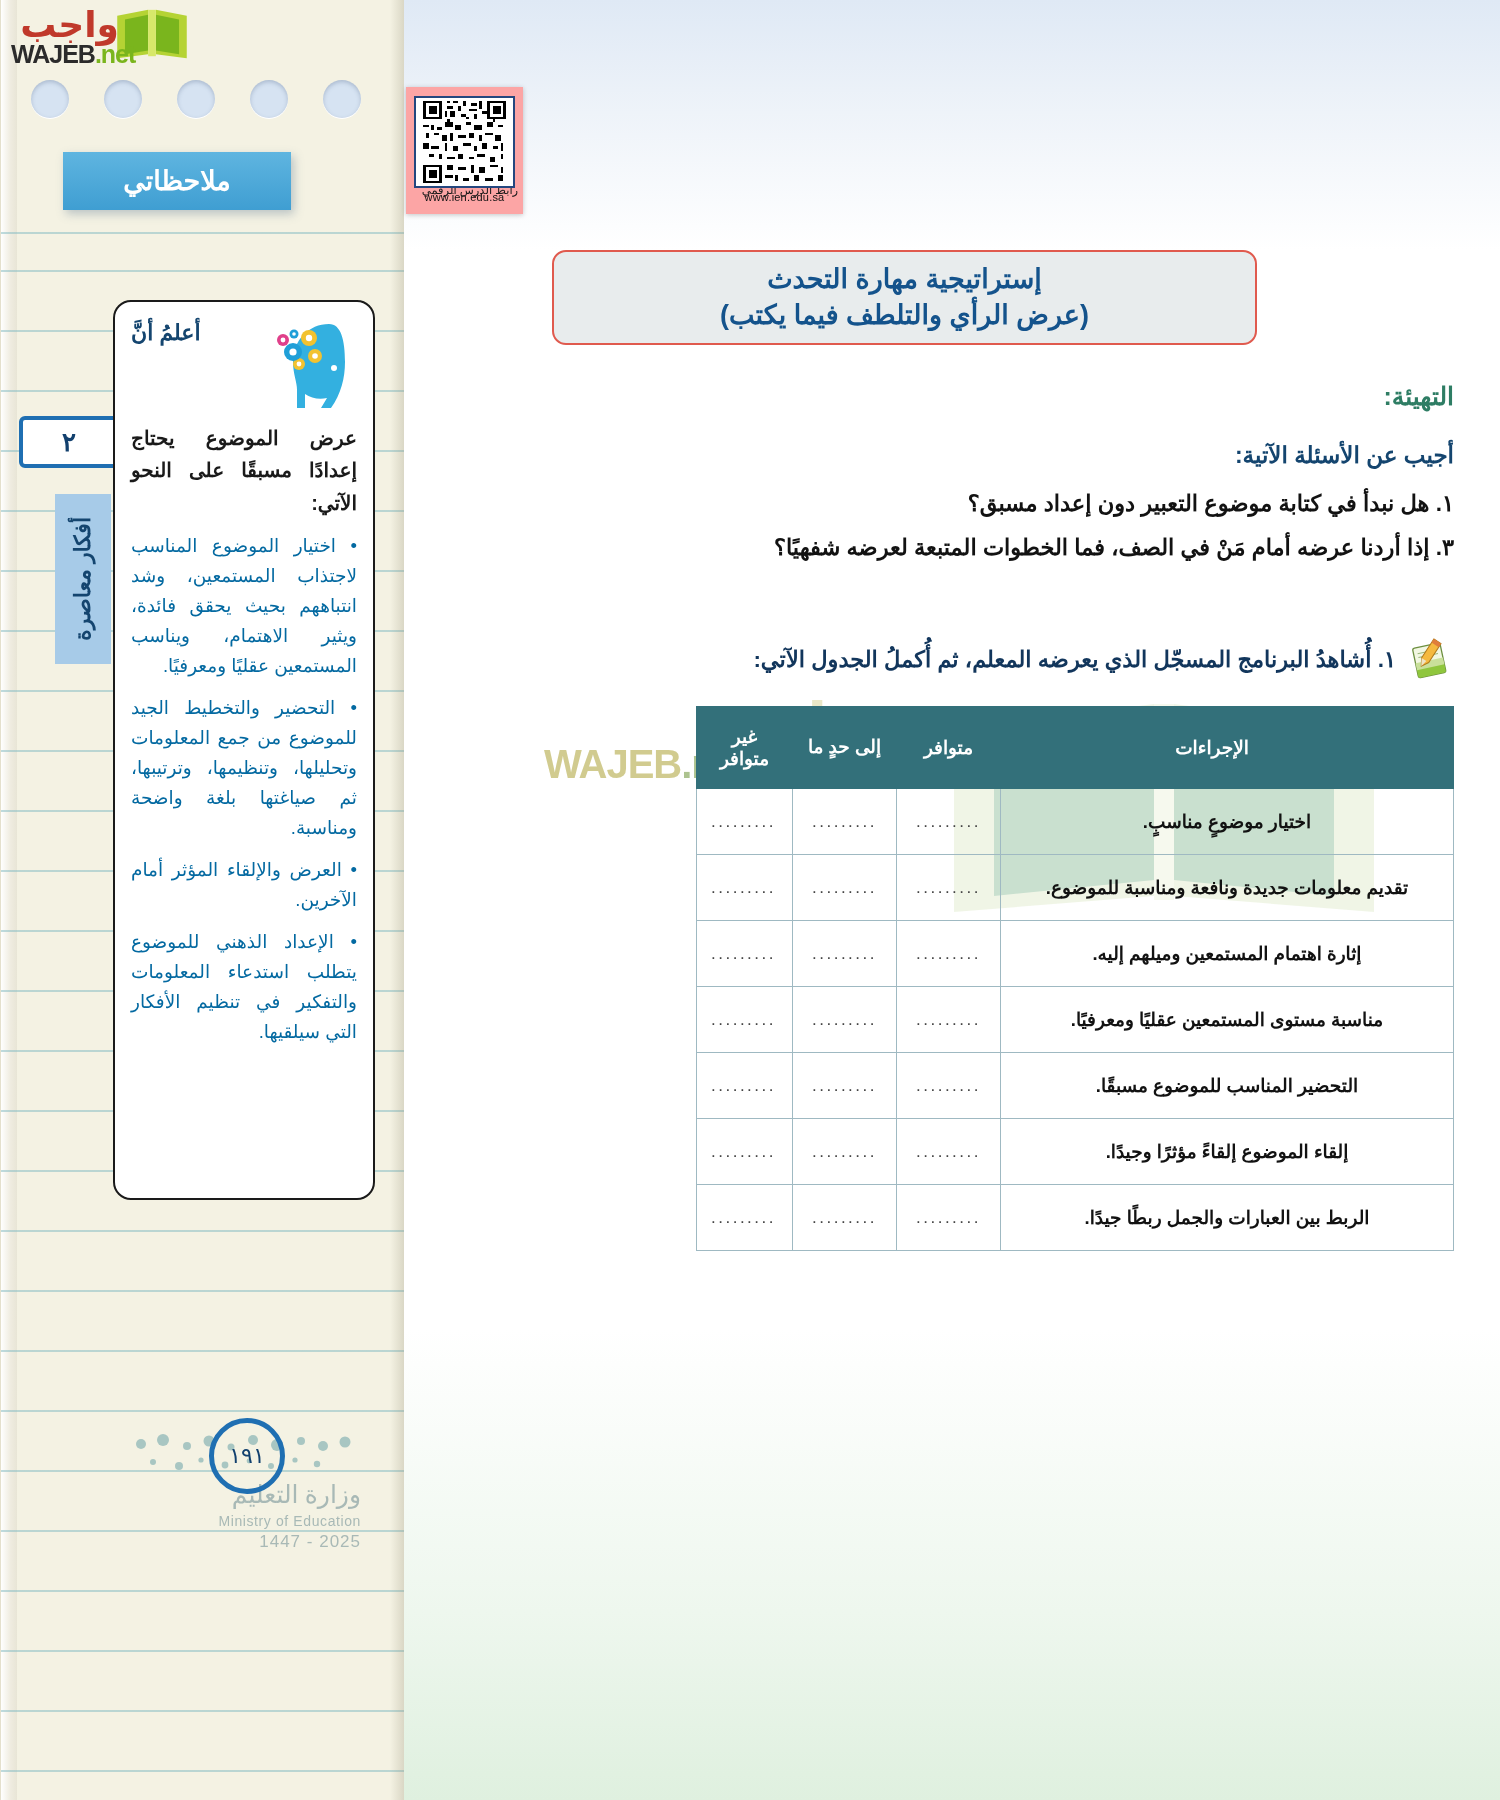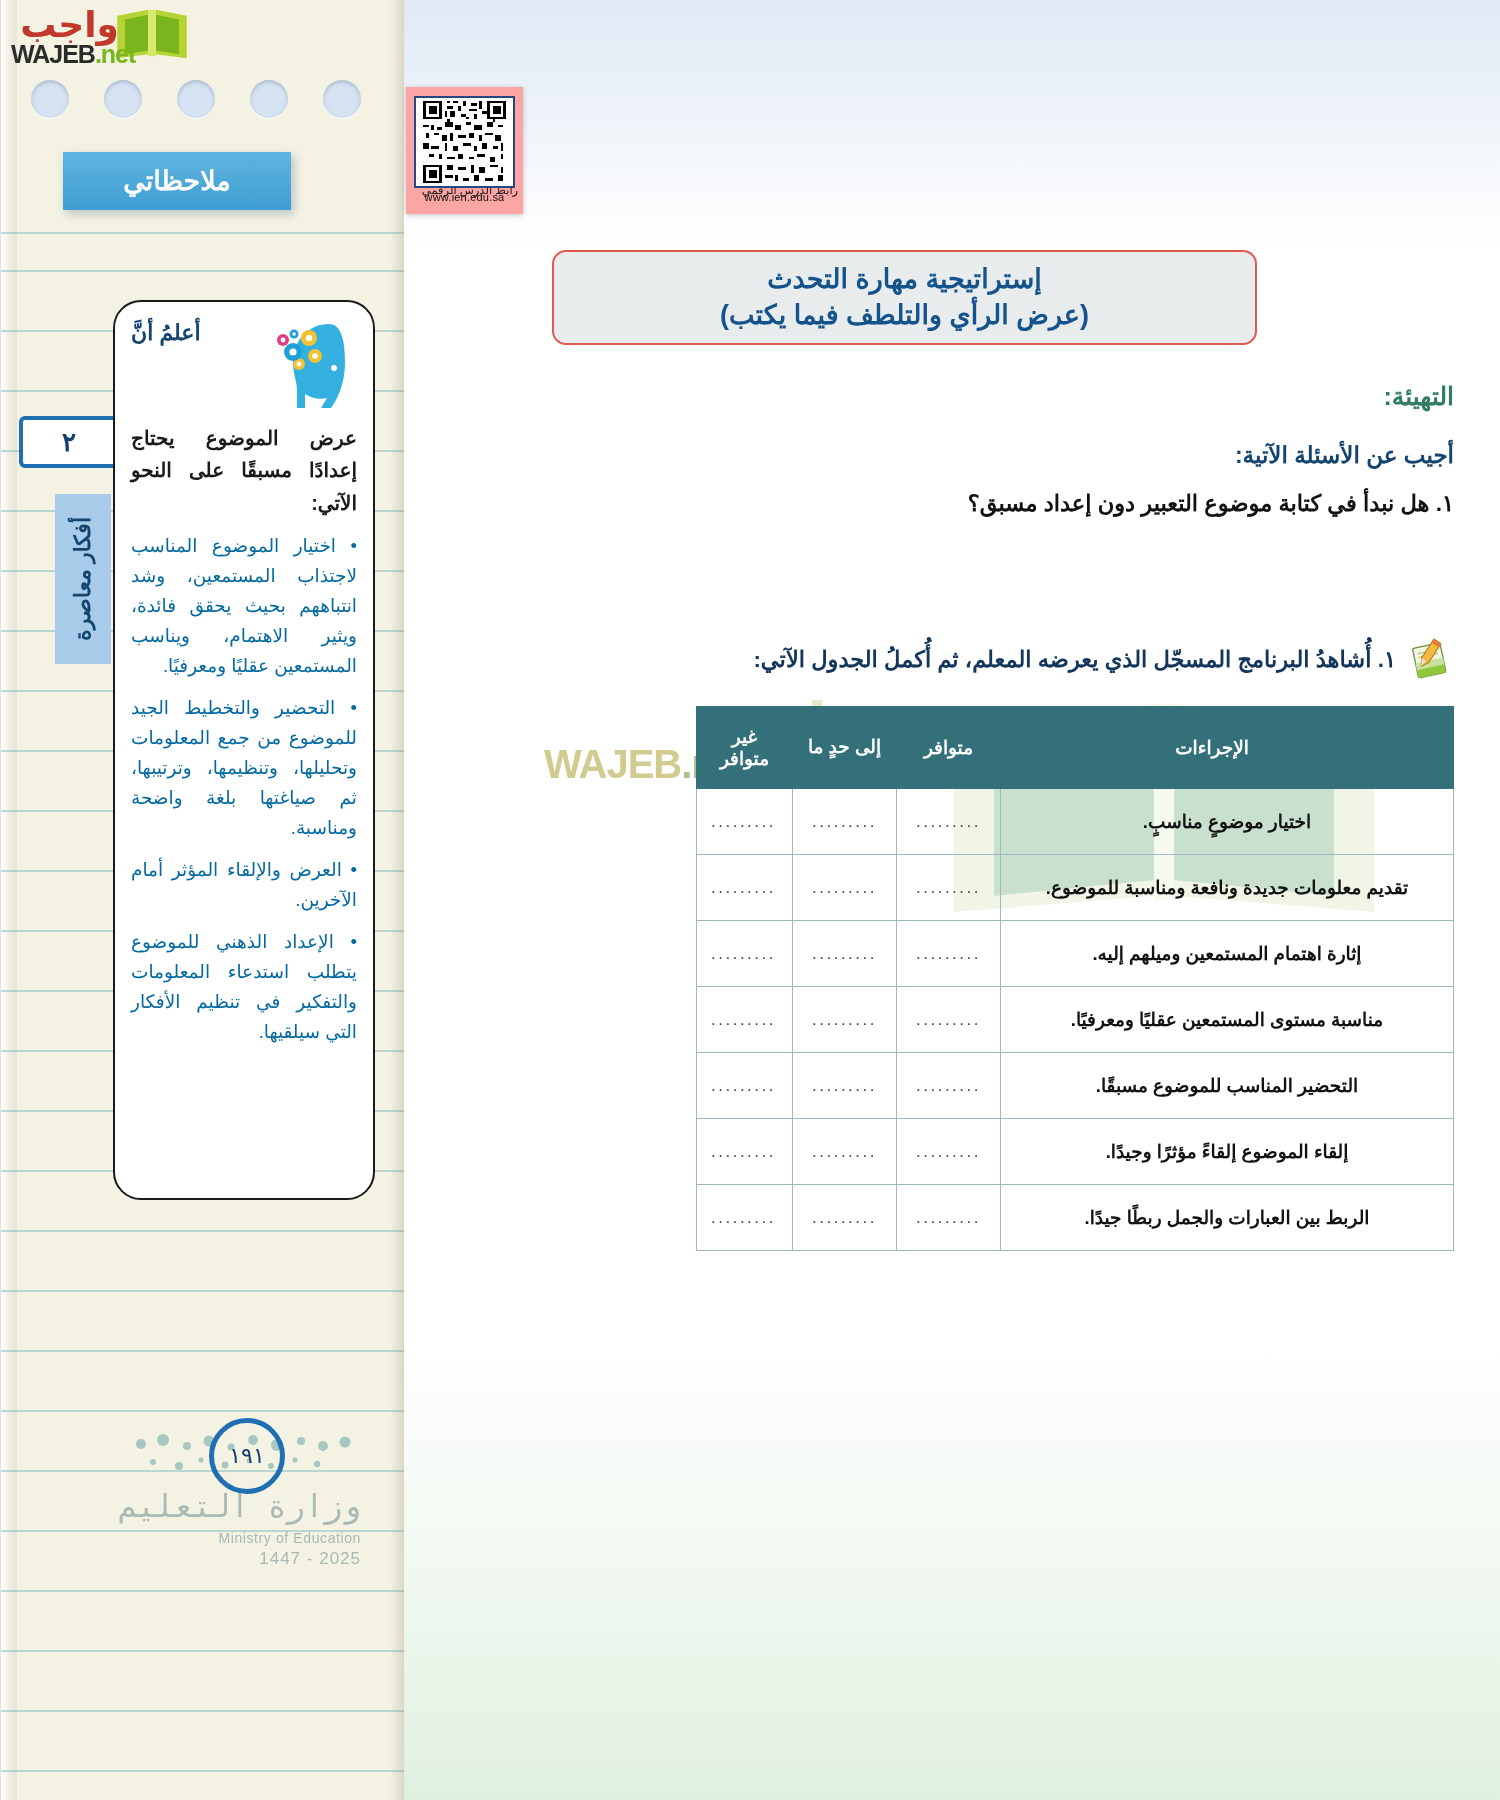--- a/index.html
+++ b/index.html
@@ -146,21 +146,21 @@
     white-space:nowrap;
   }
 
   
   .know-card {
     position:absolute;
     left:112px; top:300px;
     width:262px; height:900px;
     background:#ffffff;
     border:2.5px solid #1a1a1a;
-    border-radius:28px;
+    border-radius:18px;
     padding:14px 16px 10px 16px;
     overflow:hidden;
   }
   .know-head {
     display:flex; align-items:flex-start; justify-content:space-between;
     height:104px;
   }
   .know-title {
     color:#14456f; font-size:22px; font-weight:bold; margin-top:4px;
   }
@@ -175,23 +175,23 @@
     list-style:none;
     color:#0369a1; font-size:18.5px; line-height:1.62;
     text-align:justify; direction:rtl; margin-bottom:12px;
   }
   .know-bullets li::before{ content:"• "; }
 
   
   .moe-footer { position:absolute; left:60px; top:1432px; width:300px; }
   .moe-dots { width:230px; height:42px; }
   .moe-ar {
-    font-size:31px; color:#a8b9b6; letter-spacing:3px;
-    font-family:Liberation Mono, monospace; direction:rtl;
-    margin-top:10px;
+    font-size:25px; color:#a8b9b6; letter-spacing:3px;
+    font-family:Liberation Serif, serif; direction:rtl;
+    margin-top:2px;
   }
   .moe-en { font-size:14px; color:#a8b9b6; letter-spacing:.6px; margin-top:4px; }
   .moe-yr { font-size:17px; color:#a8b9b6; letter-spacing:1px; margin-top:3px; }
 
   .page-num {
     position:absolute;
     left:208px; top:1418px;
     width:76px; height:76px;
     border:5px solid #1f6fb2;
     border-radius:50%;
@@ -552,20 +552,21 @@
 
     <div class="strategy-box">
       <div>إستراتيجية مهارة التحدث</div>
       <div>(عرض الرأي والتلطف فيما يكتب)</div>
     </div>
 
     <div class="tahya">التهيئة:</div>
     <div class="q-intro">أجيب عن الأسئلة الآتية:</div>
     <ul class="q-list">
       <li>١. هل نبدأ في كتابة موضوع التعبير دون إعداد مسبق؟</li>
+      <li>٣. إذا أردنا عرضه أمام مَنْ في الصف، فما الخطوات المتبعة لعرضه شفهيًا؟</li>
     </ul>
 
     <div class="act-row">
       <svg class="pencil-icon" viewBox="0 0 46 46">
         <g transform="rotate(-12 23 23)">
           <rect x="7" y="9" width="28" height="30" rx="2" fill="#f2f7e2" stroke="#6c8f3f" stroke-width="1.3"></rect>
           <rect x="7" y="30" width="28" height="9" rx="1.5" fill="#8fc63d"></rect>
           <rect x="7" y="24" width="28" height="7" fill="#c9e09a"></rect>
           <line x1="11" y1="15" x2="31" y2="15" stroke="#9bb77a" stroke-width="1"></line>
           <line x1="11" y1="19" x2="31" y2="19" stroke="#9bb77a" stroke-width="1"></line>

